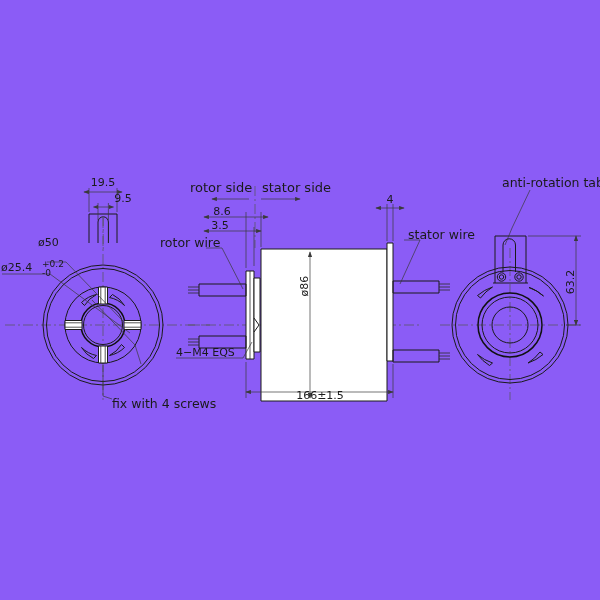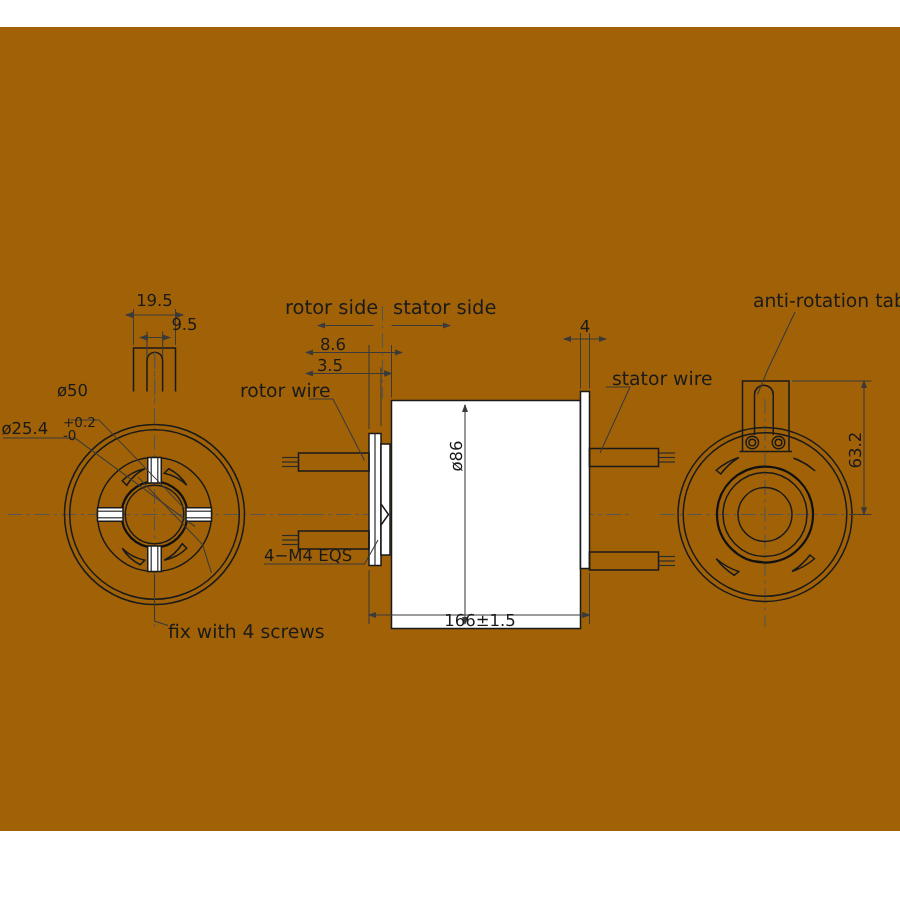--- a/index.html
+++ b/index.html
@@ -9,23 +9,22 @@
   }
   body {
     width: 600px;
     height: 600px;
     font-family: "DejaVu Sans", "Liberation Sans", sans-serif;
     overflow: hidden;
   }
   #drawing-root {
     position: relative;
     width: 600px;
-    height: 536px;
-    background: #a16207;
-    margin-top: 18px;
+    height: 600px;
+    background: #8b5cf6;
   }
   svg#drawing {
     position: absolute;
     top: 0;
     left: 0;
     display: block;
   }
   .ln {
     stroke: #1a1a1a;
     fill: none;

